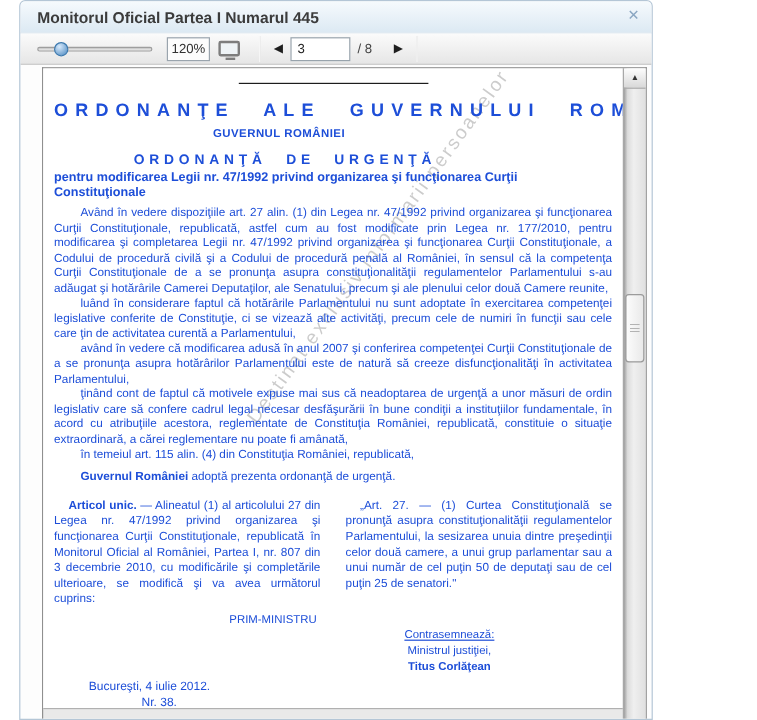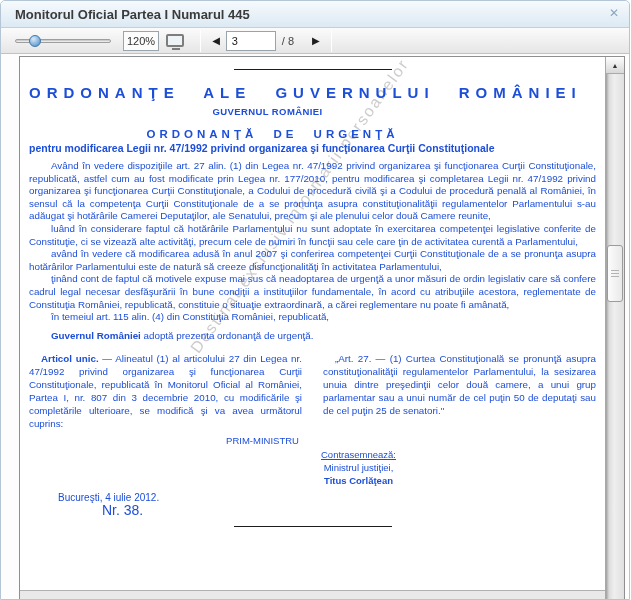--- a/index.html
+++ b/index.html
@@ -1,17 +1,17 @@
 <!DOCTYPE html>
 <html><head>
 <meta charset="utf-8">
 <style>
   * { margin:0; padding:0; box-sizing:border-box; }
   html,body { width:631px; height:600px; font-family:"Liberation Sans","DejaVu Sans",sans-serif; background:#fff; }
-  .window { position:relative; width:630px; height:600px; border:1px solid #b4c6d6; border-radius:5px 5px 0 0; background:#fdfdfd; overflow:hidden; }
+  .window { position:relative; width:528px; height:600px; border:1px solid #b4c6d6; border-radius:5px 5px 0 0; background:#fdfdfd; overflow:hidden;margin-left:16px; }
 
   
   .titlebar { position:relative; height:27px; background:linear-gradient(#f6fafd,#dce9f3); border-bottom:1px solid #bcd1e2; border-radius:4px 4px 0 0; }
   .titlebar .title { position:absolute; left:14px; top:6px; font-size:13px; font-weight:bold; color:#3b3b3b; }
   .titlebar .close { position:absolute; right:10px; top:5px; font-size:12px; font-weight:bold; color:#8aa6c2; cursor:pointer; }
 
   
   .toolbar { position:relative; height:26px; background:linear-gradient(#fbfbfb,#e6e6e6); border-bottom:1px solid #c2c2c2; display:flex; align-items:center; padding-left:14px; }
   .slider { position:relative; width:96px; height:14px; margin-right:12px; }
   .slider-track { position:absolute; left:0; right:0; top:5px; height:4px; background:#ececec; border:1px solid #9e9e9e; border-radius:3px; box-shadow:inset 0 1px 1px rgba(0,0,0,.15); }
@@ -42,21 +42,21 @@
   .adopt { margin-top:6px; }
   .columns { display:flex; gap:21px; margin-top:10px; }
   .columns p { flex:1; font-size:9.8px; line-height:13px; text-align:justify; text-indent:12px; }
 
   .sig { margin:5px 100px 0 0; text-align:center; font-size:9.5px; line-height:12.5px; }
   .sig .name { font-weight:bold; }
   .countersig { width:max-content; margin-left:292px; text-align:center; font-size:9.5px; line-height:13px; }
   .countersig .heading { text-decoration:underline; }
   .countersig .name { font-weight:bold; }
   .place { margin:4px 0 0 29px; font-size:10px; line-height:13px; }
-  .docnum { margin-left:29px; font-size:14px; line-height:13px;padding-left:44px; }
+  .docnum { margin-left:29px; font-size:10px; line-height:13px;padding-left:44px; }
 
   
   .scrollbar { position:absolute; right:0; top:0; bottom:0; width:19px; background:linear-gradient(to right,#9f9f9f 0px,#dcdcdc 3px,#efefef 45%,#e0e0e0 100%); border-left:1px solid #a8a8a8; }
   .sb-up { height:17px; background:linear-gradient(#fdfdfd,#d8d8d8); border-bottom:1px solid #aaa; font-size:7px; color:#333; text-align:center; line-height:17px; cursor:pointer; }
   .sb-thumb { position:absolute; left:1px; right:1px; top:188px; height:57px; background:linear-gradient(to right,#fcfcfc,#e9e9e9); border:1px solid #9b9b9b; border-radius:3px; cursor:pointer; }
   .sb-grip { width:8px; height:8px; margin:24px auto 0; background:repeating-linear-gradient(to bottom,#b3b3b3 0 1px,transparent 1px 3px); }
 </style>
 </head>
 <body>
 

